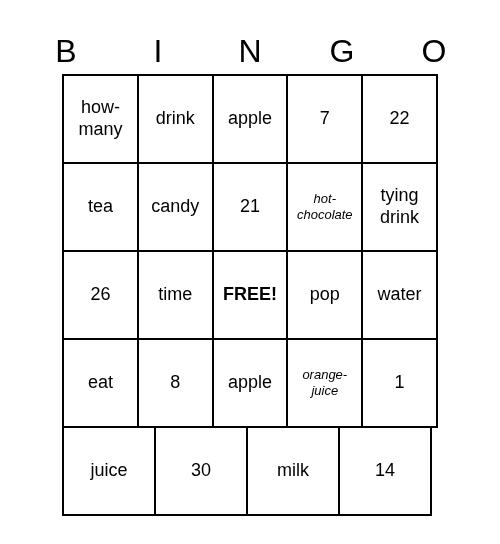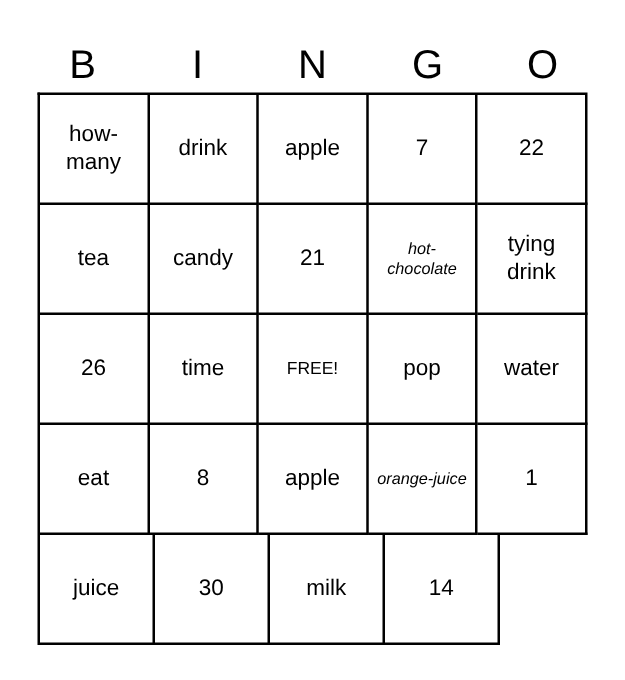--- a/index.html
+++ b/index.html
@@ -34,21 +34,21 @@
       width: 92px;
       text-align: center;
       font-size: 32px;
       font-weight: normal;
       padding: 4px 0;
     }
 
     .bingo-grid {
       border-top: 2px solid #000;
       border-left: 2px solid #000;
-      width: 440px;
+      width: 376px;
     }
 
     .bingo-row {
       display: flex;
     }
 
     .bingo-cell {
       width: 92px;
       min-height: 88px;
       border-right: 2px solid #000;
@@ -61,22 +61,22 @@
       padding: 4px;
       line-height: 1.2;
     }
 
     .bingo-cell.small-text {
       font-size: 13px;
       font-style: italic;
     }
 
     .bingo-cell.free {
-      font-size: 14px;
-      font-weight: normal;
+      font-size: 18px;
+      font-weight: bold;
       text-align: center;
     }
   </style>
 </head>
 <body>
 
 <div class="bingo-container">
   <div class="bingo-header">
   <div class="header-cell">B</div>
       <div class="header-cell">I</div>

